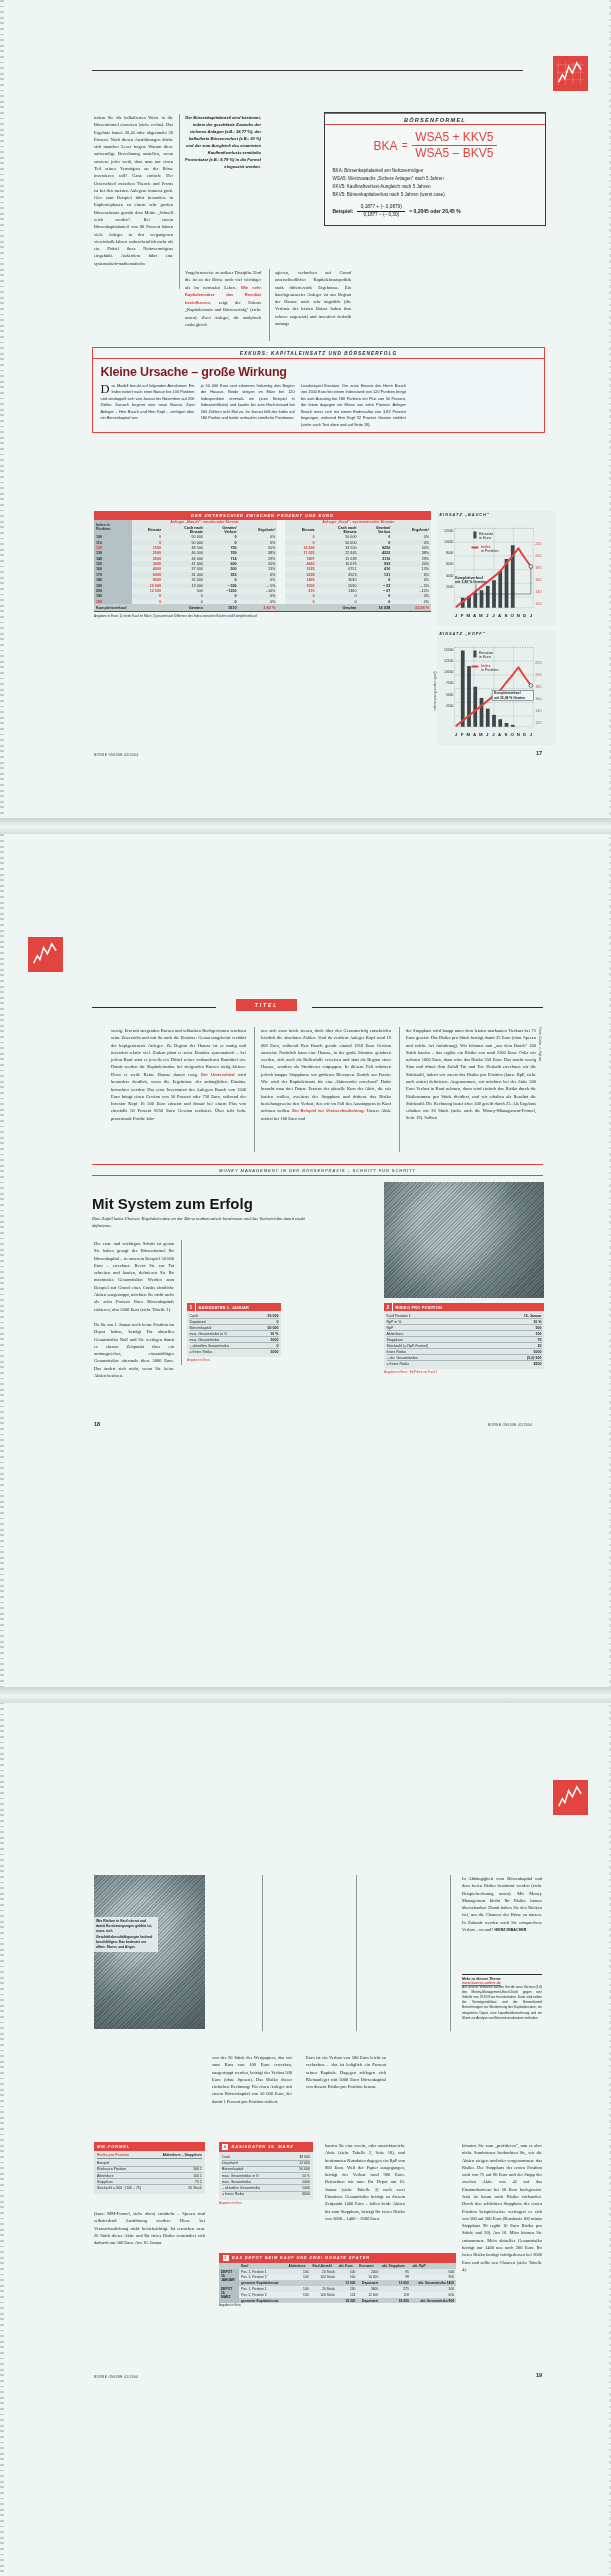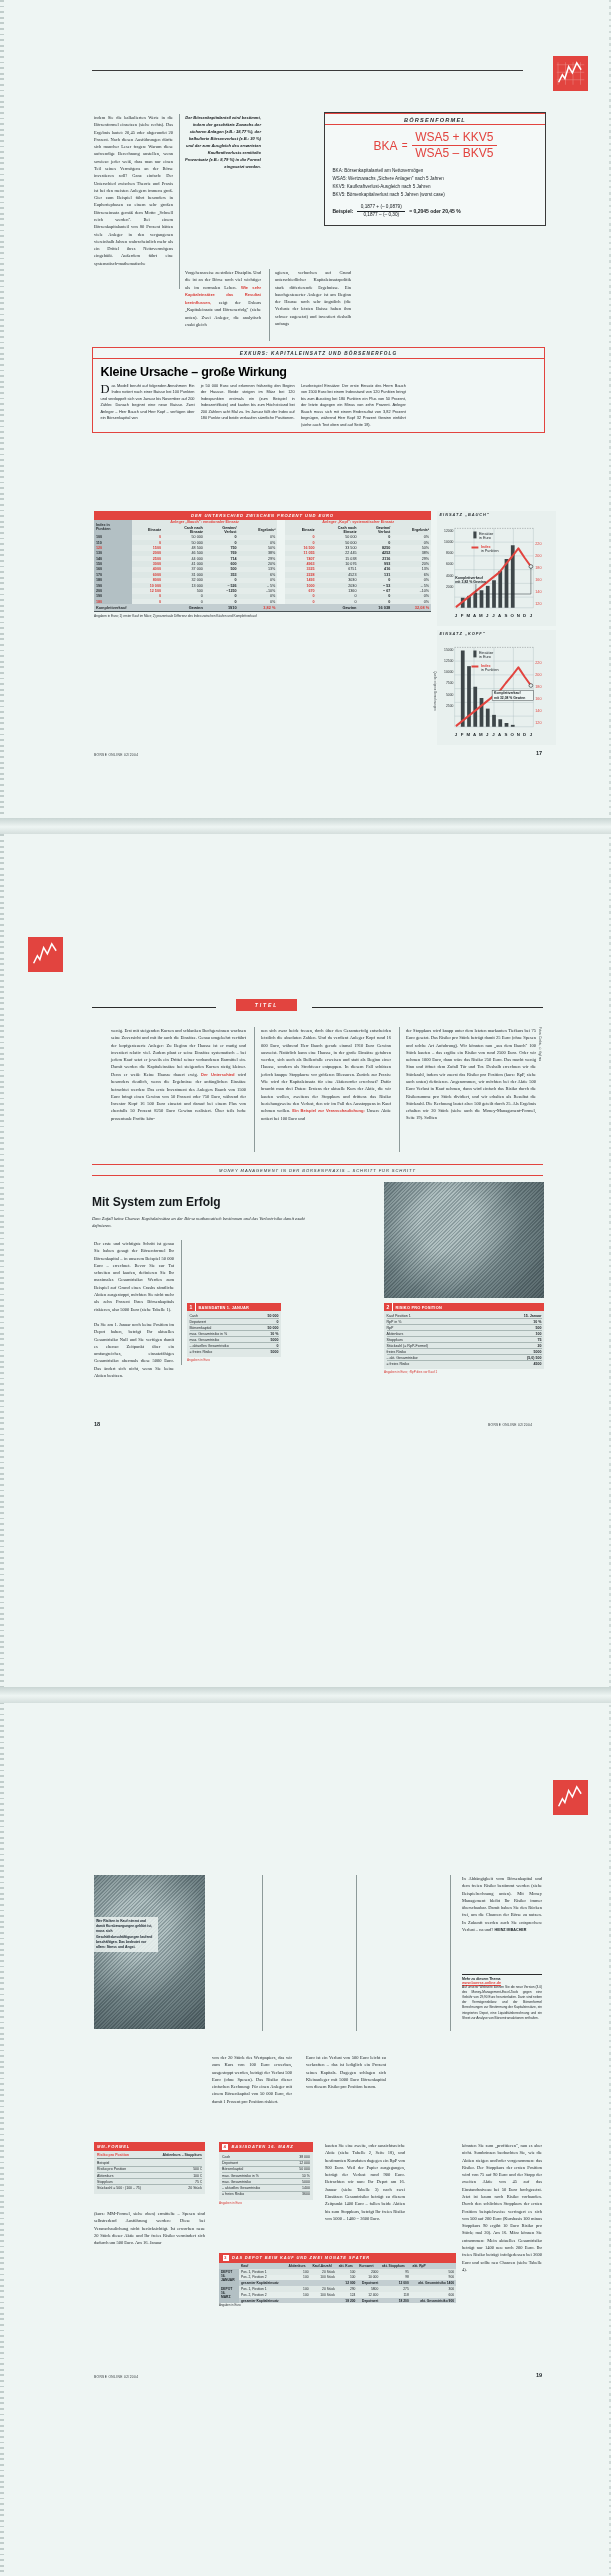--- a/index.html
+++ b/index.html
@@ -55,21 +55,21 @@
   .bf-ex .frac{display:inline-block;text-align:center;line-height:1.3;}
   .bf-ex .frac .n{border-bottom:0.7px solid #1d2327;padding:0 3.7px 0.6px;}
   .bf-ex .frac .d{padding:0.6px 3.7px 0;}
 
   
   .exkurs{position:absolute;left:92px;top:347px;width:451px;border:0.6px solid #e2443f;background:#f1f7f6;}
   .exkurs-head{font-family:"Liberation Sans",sans-serif;font-style:italic;font-weight:bold;
     letter-spacing:1.1px;font-size:4.7px;text-align:center;padding:2.5px 0 2.5px;color:#2a2f33;
     border-bottom:0.6px solid #e2443f;}
   .ku-title{font-family:"Liberation Sans",sans-serif;font-weight:bold;font-size:12.5px;
-    color:#000000;padding:6.2px 0 3.7px 7.5px;letter-spacing:-0.2px;}
+    color:#7f1d1d;padding:6.2px 0 3.7px 7.5px;letter-spacing:-0.2px;}
   .ex-cols{display:flex;padding:0 6.2px 3.7px 7.5px;gap:6.2px;}
   .ex-col{width:94px;font-family:"Liberation Sans",sans-serif;font-size:3.9px;
     line-height:1.66;text-align:justify;color:#1d2327;}
   .ex-col.wide{width:105px;}
   .ex-drop{float:left;font-family:"Liberation Serif",serif;font-size:12.5px;line-height:.82;
     padding:1.2px 1.9px 0 0;font-weight:normal;color:#15191c;}
 
   
   .tbl-wrap{position:absolute;left:94px;top:511px;width:337px;}
   .tbl-head{background:#e2443f;color:#fff;font-family:"Liberation Sans",sans-serif;
@@ -106,21 +106,21 @@
   
   #page18{position:absolute;left:0;top:840px;width:612px;height:837px;}
   .titel-bar{position:absolute;background:#e2443f;color:#fff;font-family:"Liberation Sans",sans-serif;
     font-style:italic;font-weight:bold;letter-spacing:1.9px;font-size:5px;text-align:center;
     padding:3.1px 0;width:61px;}
   .titel-rule-l{position:absolute;border-top:0.7px solid #2b2b2b;}
   .mm-head{position:absolute;left:92px;width:451px;}
   .mm-head .line{border-top:0.6px solid #e2443f;}
   .mm-head .txt{font-family:"Liberation Sans",sans-serif;font-style:italic;
     letter-spacing:0.9px;font-size:4.1px;text-align:center;padding:2.5px 0 2.5px;color:#2a2f33;}
-  .big-title{font-family:"Liberation Sans",sans-serif;font-weight:bold;font-size:12px;color:#15191c;}
+  .big-title{font-family:"Liberation Sans",sans-serif;font-weight:bold;font-size:15px;color:#15191c;}
   .deck{font-family:"Liberation Serif",serif;font-style:italic;font-size:4.6px;line-height:1.55;color:#1d2327;}
 
   .step-box{position:absolute;width:94px;font-family:"Liberation Sans",sans-serif;font-size:3.6px;color:#1b2125;}
   .step-hd{display:flex;align-items:stretch;background:#e2443f;color:#fff;}
   .step-num{background:#e2443f;color:#fff;font-weight:bold;font-size:5px;width:8px;
      display:flex;align-items:center;justify-content:center;border-right:0.6px solid #fff;}
   .step-ti{font-weight:bold;font-size:3.9px;padding:1.6px 2.5px;flex:1;letter-spacing:0.2px;}
   .step-body{background:#dfe8e6;padding:1.9px 2.5px 2.5px;}
   .step-body .r{display:flex;justify-content:space-between;padding:0.5px 0;}
   .step-body .r.bd{border-bottom:0.4px solid #a9b7b5;}

